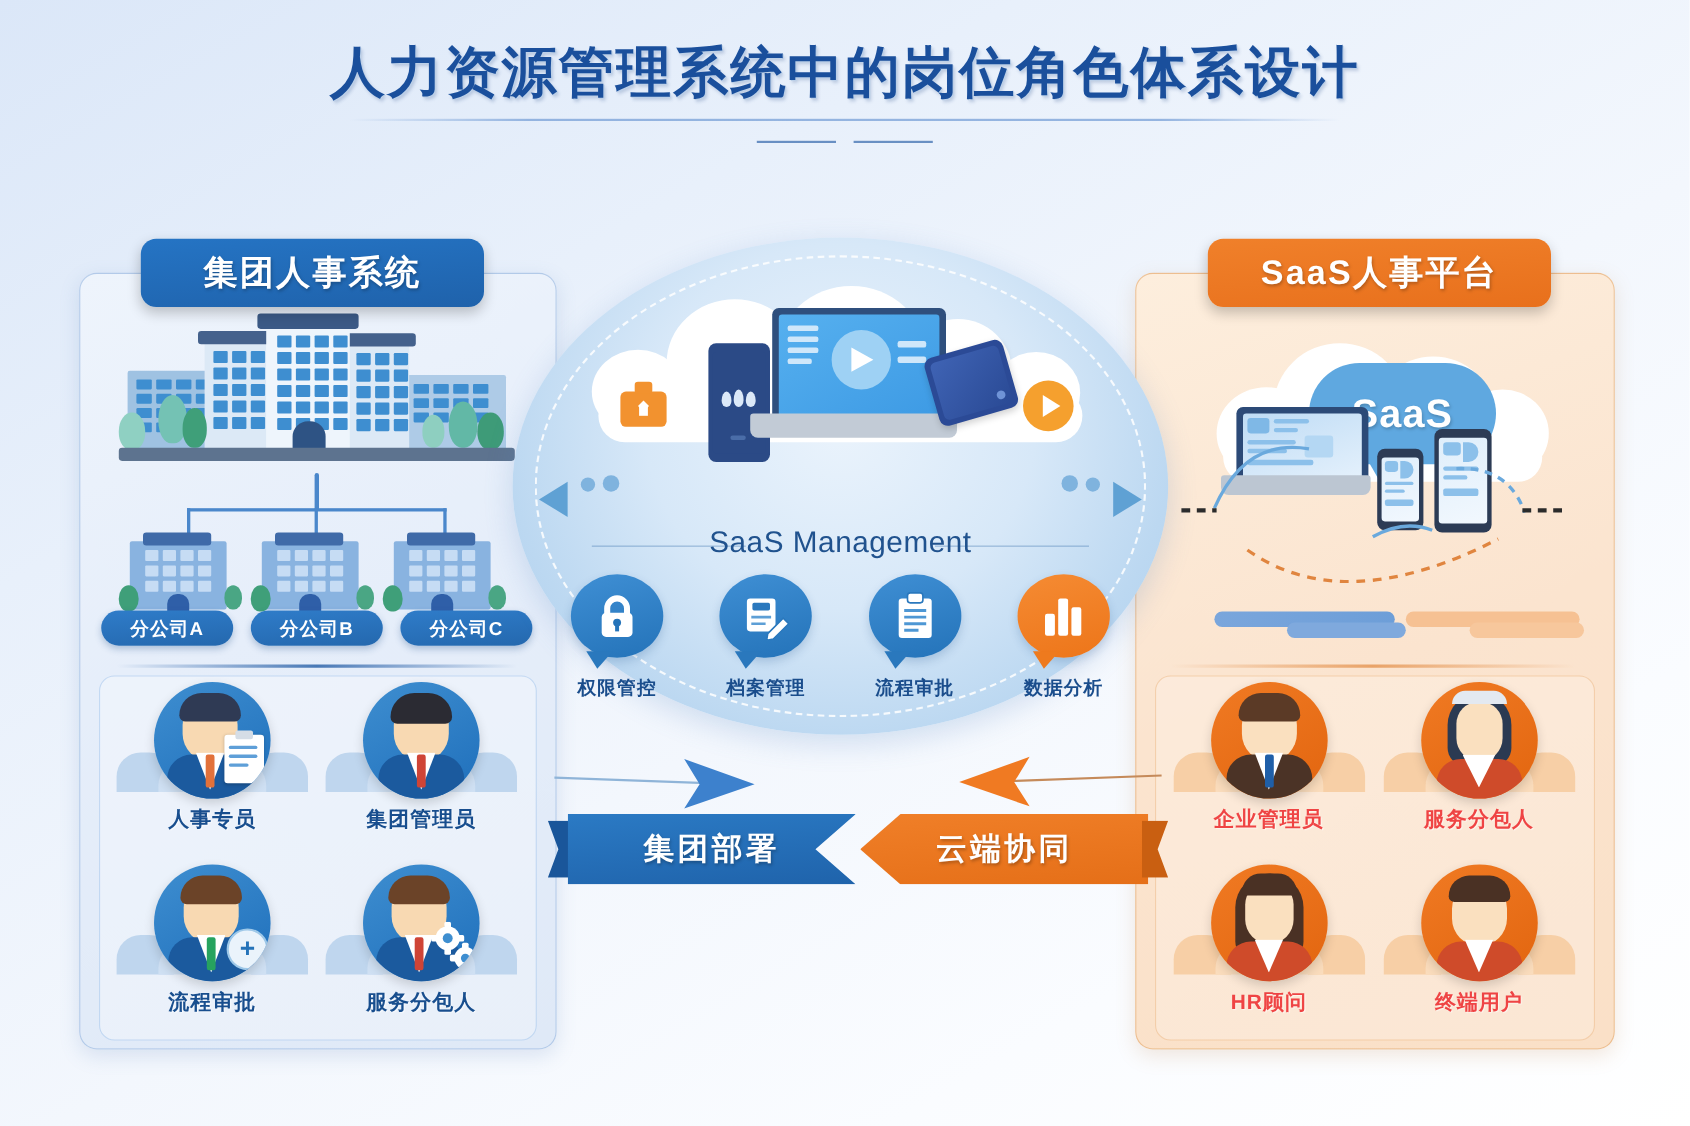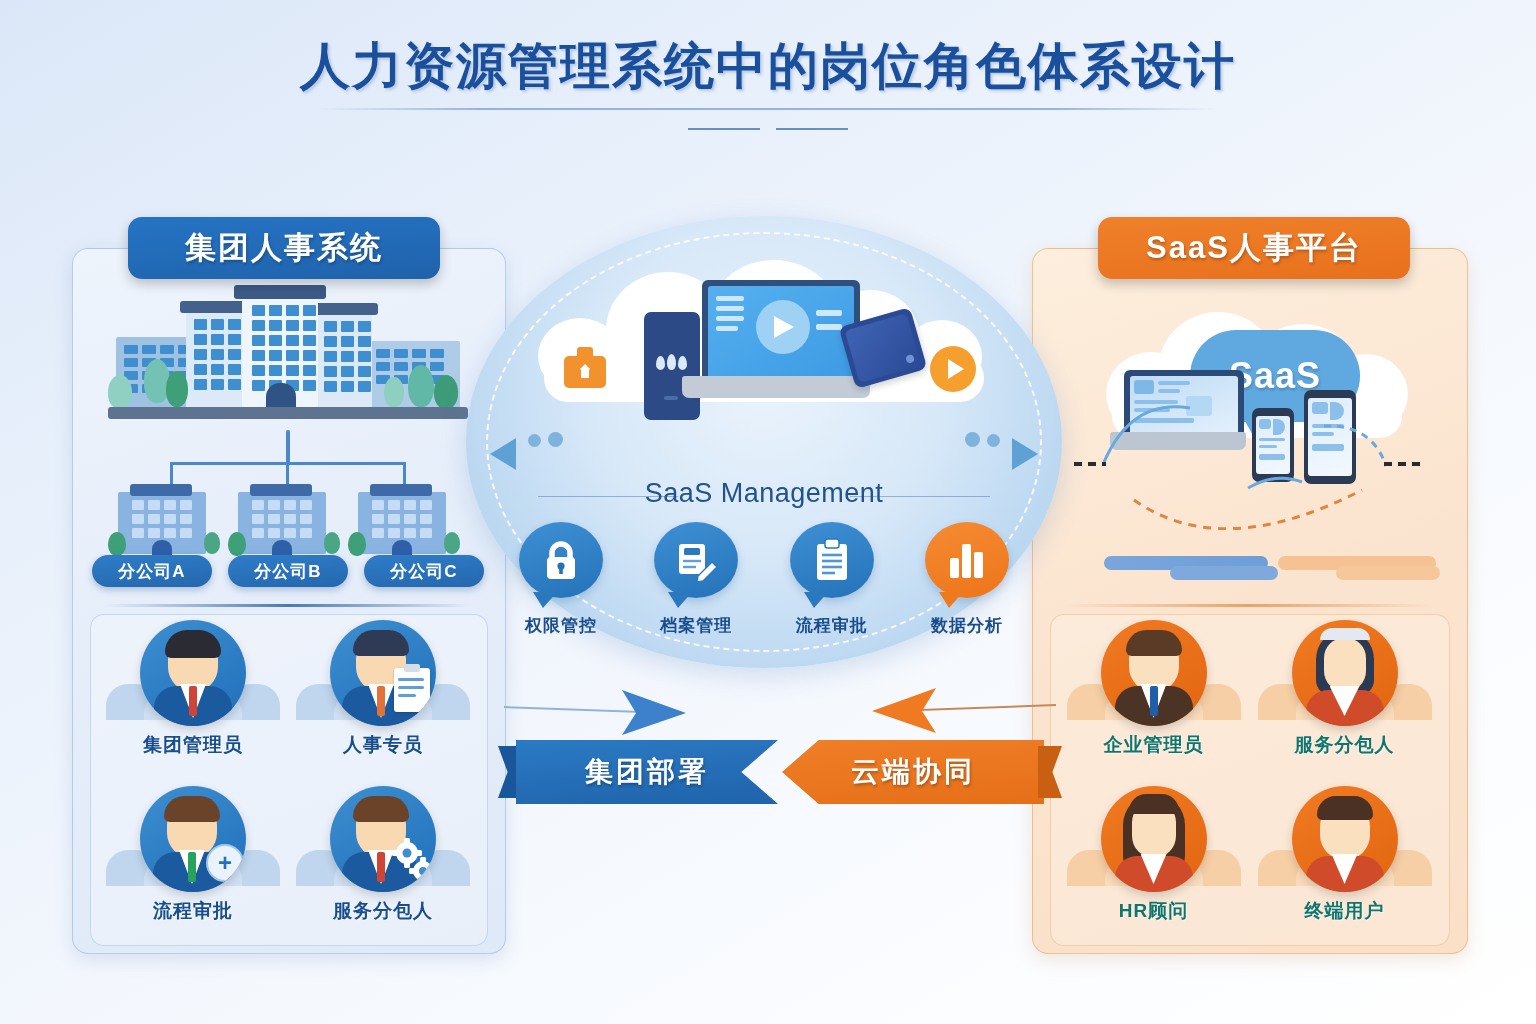--- a/index.html
+++ b/index.html
@@ -85,21 +85,21 @@
   .avatar-grid{position:absolute;display:grid;grid-template-columns:1fr 1fr;}
   .ag-left{left:98px;top:620px;width:380px;grid-row-gap:18px;}
   .ag-right{left:1058px;top:620px;width:382px;grid-row-gap:18px;}
   .av-cell{position:relative;height:148px;display:flex;flex-direction:column;align-items:center;}
   .av-crowd{position:absolute;top:48px;left:50%;transform:translateX(-50%);width:178px;height:52px;}
   .crowd-b{position:absolute;border-radius:22px 22px 0 0;}
   .av-circle{position:relative;width:106px;height:106px;border-radius:50%;overflow:hidden;
     box-shadow:0 4px 10px rgba(0,0,0,.16);}
   .av-label{margin-top:6px;font-size:19px;font-weight:bold;letter-spacing:1px;}
   .lbl-blue{color:#184e8e;text-shadow:1px 1px 1px rgba(255,255,255,.6);}
-  .lbl-orange{color:#0f766e;text-shadow:1px 1px 1px rgba(255,255,255,.6);}
+  .lbl-orange{color:#ef4444;text-shadow:1px 1px 1px rgba(255,255,255,.6);}
   .face{position:absolute;}
   .badge{position:absolute;border-radius:50%;background:#eaf3fb;
     display:flex;align-items:center;justify-content:center;}
 
   
   .cloud-puff{position:absolute;background:#fff;border-radius:50%;}
   .saas-bubble{position:absolute;background:#5fa8e0;border-radius:48px;
     display:flex;align-items:center;justify-content:center;
     color:#fff;font-size:36px;font-weight:bold;letter-spacing:1px;
     text-shadow:1px 2px 3px rgba(0,0,0,.2);}
@@ -376,48 +376,48 @@
 
   <div class="avatar-grid ag-left">
 
     <div class="av-cell">
       <div class="av-crowd">
         <div class="crowd-b" style="left:2px;top:16px;width:52px;height:36px;background:#bfd6ee;"></div>
         <div class="crowd-b" style="left:124px;top:16px;width:52px;height:36px;background:#bfd6ee;"></div>
         <div class="crowd-b" style="left:40px;top:24px;width:98px;height:28px;background:#cfe0f3;"></div>
       </div>
       <div class="av-circle" style="background:linear-gradient(150deg,#3e8ed0,#1f6fbb);">
-        <div class="face" style="left:28px;top:16px;width:50px;height:56px;background:#f8d9b2;border-radius:24px 24px 26px 26px;"></div>
-        <div class="face" style="left:25px;top:10px;width:56px;height:28px;background:#2b2b33;border-radius:28px 28px 8px 8px;"></div>
-        <div class="face" style="left:14px;top:66px;width:78px;height:44px;background:#1b5a9e;border-radius:22px 22px 0 0;"></div>
-        <div class="face" style="left:40px;top:64px;width:26px;height:34px;background:#fff;clip-path:polygon(0 0,100% 0,50% 100%);"></div>
-        <div class="face" style="left:49px;top:66px;width:8px;height:30px;background:#cf4436;border-radius:2px;"></div>
-      </div>
-      <div class="av-label lbl-blue">集团管理员</div>
-    </div>
-
-    <div class="av-cell">
-      <div class="av-crowd">
-        <div class="crowd-b" style="left:2px;top:16px;width:52px;height:36px;background:#bfd6ee;"></div>
-        <div class="crowd-b" style="left:124px;top:16px;width:52px;height:36px;background:#bfd6ee;"></div>
-        <div class="crowd-b" style="left:40px;top:24px;width:98px;height:28px;background:#cfe0f3;"></div>
-      </div>
-      <div class="av-circle" style="background:linear-gradient(150deg,#3e8ed0,#1f6fbb);">
         <div class="face" style="left:26px;top:16px;width:50px;height:56px;background:#f8d9b2;border-radius:24px 24px 26px 26px;"></div>
         <div class="face" style="left:23px;top:10px;width:56px;height:26px;background:#2f3a54;border-radius:28px 28px 8px 8px;"></div>
         <div class="face" style="left:12px;top:66px;width:78px;height:44px;background:#1b5a9e;border-radius:22px 22px 0 0;"></div>
         <div class="face" style="left:38px;top:64px;width:26px;height:34px;background:#fff;clip-path:polygon(0 0,100% 0,50% 100%);"></div>
         <div class="face" style="left:47px;top:66px;width:8px;height:30px;background:#e2713a;border-radius:2px;"></div>
         <div class="face" style="left:64px;top:48px;width:36px;height:44px;background:#fff;border-radius:3px;box-shadow:0 1px 3px rgba(0,0,0,.2);"></div>
         <div class="face" style="left:74px;top:44px;width:16px;height:8px;background:#d5dde6;border-radius:2px;"></div>
         <div class="ui-bar" style="left:68px;top:58px;width:26px;height:3px;background:#5e9fd8;"></div>
         <div class="ui-bar" style="left:68px;top:66px;width:26px;height:3px;background:#5e9fd8;"></div>
         <div class="ui-bar" style="left:68px;top:74px;width:18px;height:3px;background:#5e9fd8;"></div>
       </div>
       <div class="av-label lbl-blue">人事专员</div>
+    </div>
+
+    <div class="av-cell">
+      <div class="av-crowd">
+        <div class="crowd-b" style="left:2px;top:16px;width:52px;height:36px;background:#bfd6ee;"></div>
+        <div class="crowd-b" style="left:124px;top:16px;width:52px;height:36px;background:#bfd6ee;"></div>
+        <div class="crowd-b" style="left:40px;top:24px;width:98px;height:28px;background:#cfe0f3;"></div>
+      </div>
+      <div class="av-circle" style="background:linear-gradient(150deg,#3e8ed0,#1f6fbb);">
+        <div class="face" style="left:28px;top:16px;width:50px;height:56px;background:#f8d9b2;border-radius:24px 24px 26px 26px;"></div>
+        <div class="face" style="left:25px;top:10px;width:56px;height:28px;background:#2b2b33;border-radius:28px 28px 8px 8px;"></div>
+        <div class="face" style="left:14px;top:66px;width:78px;height:44px;background:#1b5a9e;border-radius:22px 22px 0 0;"></div>
+        <div class="face" style="left:40px;top:64px;width:26px;height:34px;background:#fff;clip-path:polygon(0 0,100% 0,50% 100%);"></div>
+        <div class="face" style="left:49px;top:66px;width:8px;height:30px;background:#cf4436;border-radius:2px;"></div>
+      </div>
+      <div class="av-label lbl-blue">集团管理员</div>
     </div>
 
     <div class="av-cell">
       <div class="av-crowd">
         <div class="crowd-b" style="left:2px;top:16px;width:52px;height:36px;background:#bfd6ee;"></div>
         <div class="crowd-b" style="left:124px;top:16px;width:52px;height:36px;background:#bfd6ee;"></div>
         <div class="crowd-b" style="left:40px;top:24px;width:98px;height:28px;background:#cfe0f3;"></div>
       </div>
       <div class="av-circle" style="background:linear-gradient(150deg,#3e8ed0,#1f6fbb);">
         <div class="face" style="left:27px;top:16px;width:50px;height:56px;background:#f8d9b2;border-radius:24px 24px 26px 26px;"></div>

